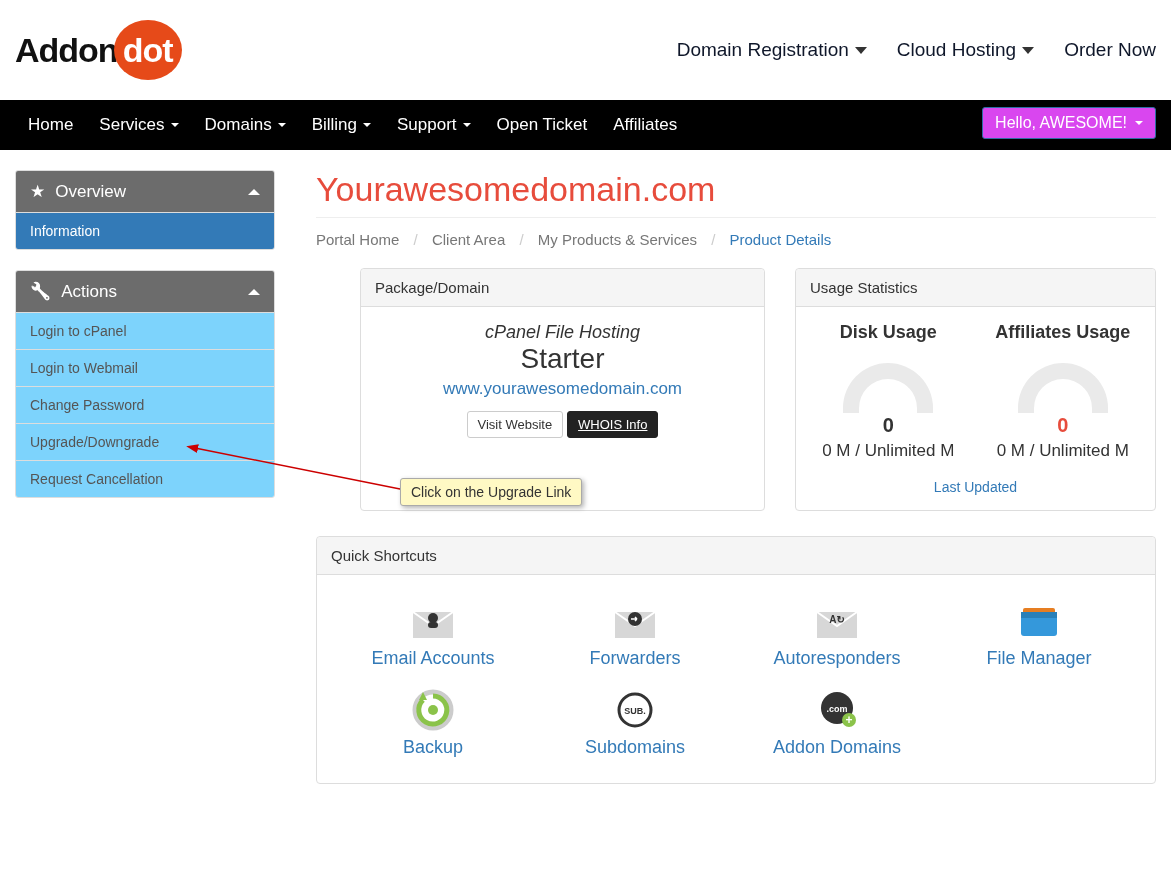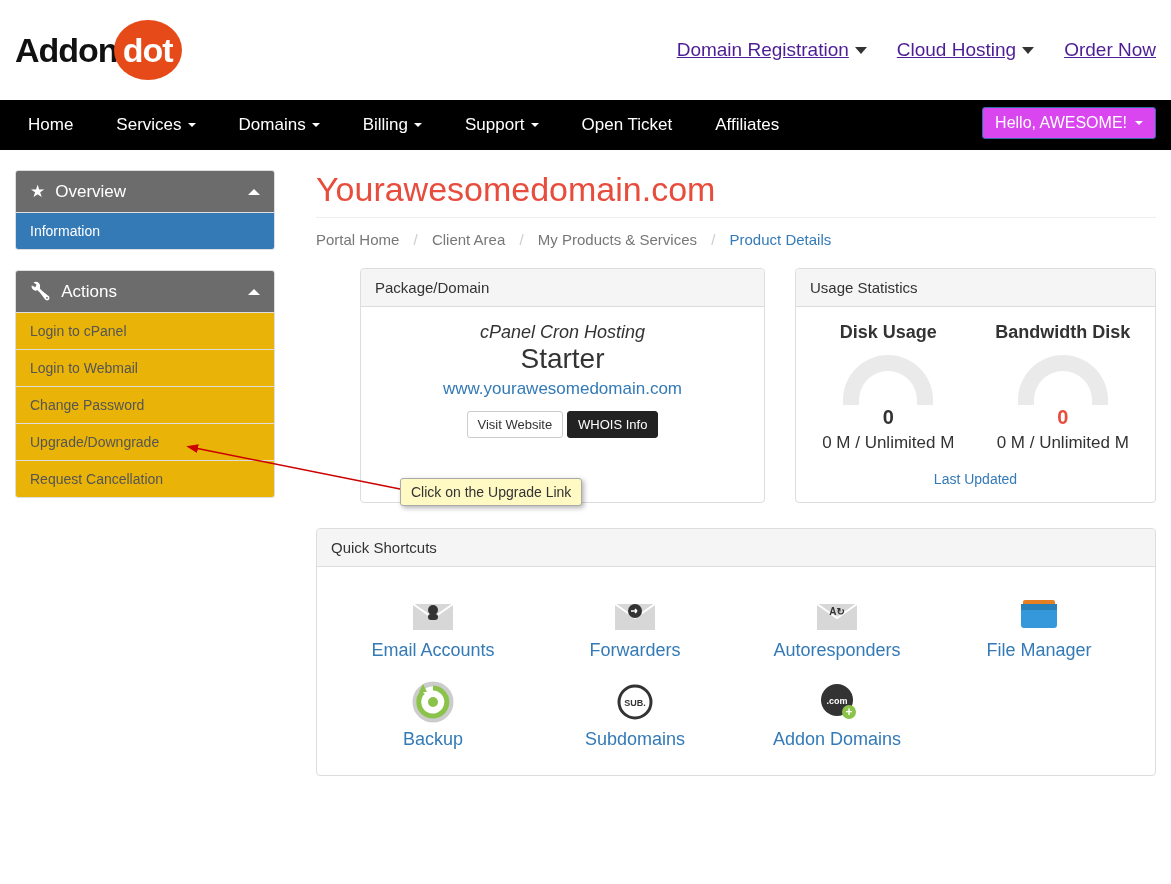--- a/index.html
+++ b/index.html
@@ -1,54 +1,54 @@
 <!DOCTYPE html>
 <html><head>
 <meta charset="utf-8">
 <style>
 * { box-sizing: border-box; margin: 0; padding: 0; }
 body { font-family: "Helvetica Neue", Helvetica, Arial, sans-serif; font-size: 14px; color: #333; background: #fff; width: 1171px; }
 .top-header { display: flex; justify-content: space-between; align-items: center; padding: 20px 15px; }
 .logo { font-size: 34px; font-weight: 600; letter-spacing: -1px; display: flex; align-items: center; }
 .logo .fast { color: #111; }
 .logo .dot-wrap { background: #e64a19; color: #fff; border-radius: 50%; width: 68px; height: 60px; display: inline-flex; align-items: center; justify-content: center; margin-left: -4px; }
-.top-nav { display: flex; gap: 30px; font-size: 19px; color: #4c1d95; text-decoration: underline; }
+.top-nav { display: flex; gap: 30px; font-size: 19px; color: #0f172a; }
 .top-nav-item { display: flex; align-items: center; gap: 6px; cursor: pointer; }
 .caret-down { width: 0; height: 0; border-left: 6px solid transparent; border-right: 6px solid transparent; border-top: 7px solid #333; }
-.navbar { background: #000; display: flex; align-items: center; padding: 0 15px; height: 50px; position: relative; gap: 17px; }
+.navbar { background: #000; display: flex; align-items: center; padding: 0 15px; height: 50px; position: relative; }
 .navbar a { color: #fff; text-decoration: none; padding: 0 13px; font-size: 17px; line-height: 50px; display: inline-flex; align-items: center; gap: 6px; }
 .navbar .caret-down-white { width: 0; height: 0; border-left: 4px solid transparent; border-right: 4px solid transparent; border-top: 4px solid #fff; }
 .user-btn { position: absolute; right: 15px; top: 7px; background: #d946ef; color: #fff; border: 1px solid #2e6da4; padding: 6px 12px; font-size: 16px; border-radius: 3px; display: flex; align-items: center; gap: 8px; cursor: pointer; }
 .content { display: flex; padding: 20px 15px; gap: 41px; align-items: flex-start; }
 .sidebar { width: 260px; flex-shrink: 0; }
 .panel { border: 1px solid #ddd; border-radius: 3px; margin-bottom: 20px; overflow: hidden; }
 .panel-header { background: #6c6c6c; color: #fff; padding: 10px 14px; font-size: 17px; display: flex; align-items: center; gap: 10px; position: relative; }
 .panel-header .chev { position: absolute; right: 14px; width: 0; height: 0; border-left: 6px solid transparent; border-right: 6px solid transparent; border-bottom: 6px solid #fff; }
-.list-item { padding: 10px 14px; border-top: 1px solid #ddd; cursor: pointer; color: #555; background: #eab308; }
+.list-item { padding: 10px 14px; border-top: 1px solid #ddd; cursor: pointer; color: #555; background: #7dd3fc; }
 .list-item.active { background: #337ab7; color: #fff; }
 .main { flex: 1; }
 .page-title { color: #e74c3c; font-size: 34px; font-weight: 400; margin-bottom: 5px; border-bottom: 1px solid #eee; padding-bottom: 8px; }
 .breadcrumb { padding: 8px 0 20px 0; color: #777; font-size: 15px; }
 .breadcrumb span.sep { margin: 0 10px; color: #ccc; }
 .breadcrumb .active { color: #337ab7; }
 .row { display: flex; gap: 30px; padding-left: 44px; }
 .card { border: 1px solid #ddd; border-radius: 4px; }
 .card-header { background: #f5f5f5; padding: 10px 14px; border-bottom: 1px solid #ddd; font-size: 15px; color: #333; border-radius: 4px 4px 0 0; }
 .card-body { padding: 15px; }
 .pkg-card { width: 405px; }
 .pkg-body { text-align: center; }
 .pkg-type { font-size: 18px; font-style: italic; color: #333; }
 .pkg-name { font-size: 28px; }
 .pkg-domain { color: #337ab7; font-size: 17px; margin: 4px 0 12px; display: inline-block; }
 .btn { display: inline-block; padding: 5px 10px; border: 1px solid #ccc; border-radius: 3px; font-size: 13px; cursor: pointer; background:#fff;text-align:center; }
-.btn-dark { background: #222; color: #fff; border-color: #222; }
+.btn-dark { background: #222; color: #fff; border-color: #222; text-decoration: underline; }
 .usage-card { flex: 1; }
 .usage-grid { display: flex; text-align: center; gap: 20px; }
 .usage-col { flex: 1; }
-.usage-title { font-weight: bold; font-size: 18px; margin-bottom: 12px; }
+.usage-title { font-weight: bold; font-size: 18px; margin-bottom: 20px; }
 .gauge { width: 90px; height: 50px; border: 16px solid #eaeaea; border-bottom: none; border-radius: 90px 90px 0 0; margin: 0 auto 10px; position: relative; }
 .gauge-val { position: absolute; bottom: -24px; width: 100%; text-align: center; font-weight: bold; font-size: 20px; left: 0; }
 .gauge-val.red { color: #e74c3c; }
 .usage-text { font-size: 17px; margin-top: 28px; }
 .last-updated { text-align: center; color: #337ab7; margin-top: 18px; cursor: pointer; }
 .shortcuts-card { margin-top: 25px; }
 .shortcuts-grid { display: flex; flex-wrap: wrap; }
 .shortcut { width: 25%; text-align: center; padding: 10px 5px; color: #337ab7; font-size: 18px; }
 .shortcut .ico { width: 50px; height: 42px; margin: 0 auto 6px; display: flex; align-items: center; justify-content: center; }
 .callout { position: absolute; background: #fff9c4; border: 1px solid #aaa; border-radius: 3px; padding: 5px 10px; box-shadow: 2px 2px 5px rgba(0,0,0,.3); font-size: 14px; }
@@ -148,21 +148,21 @@
       <span class="sep">/</span>
       <span>My Products &amp; Services</span>
       <span class="sep">/</span>
       <span class="active">Product Details</span>
     </div>
 
     <div class="row">
       <div class="card pkg-card">
         <div class="card-header">Package/Domain</div>
         <div class="card-body pkg-body">
-          <div class="pkg-type">cPanel Cron Hosting</div>
+          <div class="pkg-type">cPanel File Hosting</div>
           <div class="pkg-name">Starter</div>
           <a class="pkg-domain">www.yourawesomedomain.com</a>
           <div>
             <span class="btn">Visit Website</span>
             <span class="btn btn-dark">WHOIS Info</span>
           </div>
         </div>
       </div>
 
       <div class="card usage-card">
@@ -170,21 +170,21 @@
         <div class="card-body">
           <div class="usage-grid">
             <div class="usage-col">
               <div class="usage-title">Disk Usage</div>
               <div class="gauge">
                 <div class="gauge-val">0</div>
               </div>
               <div class="usage-text">0 M / Unlimited M</div>
             </div>
             <div class="usage-col">
-              <div class="usage-title">Bandwidth Disk</div>
+              <div class="usage-title">Affiliates Usage</div>
               <div class="gauge">
                 <div class="gauge-val red">0</div>
               </div>
               <div class="usage-text">0 M / Unlimited M</div>
             </div>
           </div>
           <div class="last-updated">Last Updated</div>
         </div>
       </div>
     </div>

